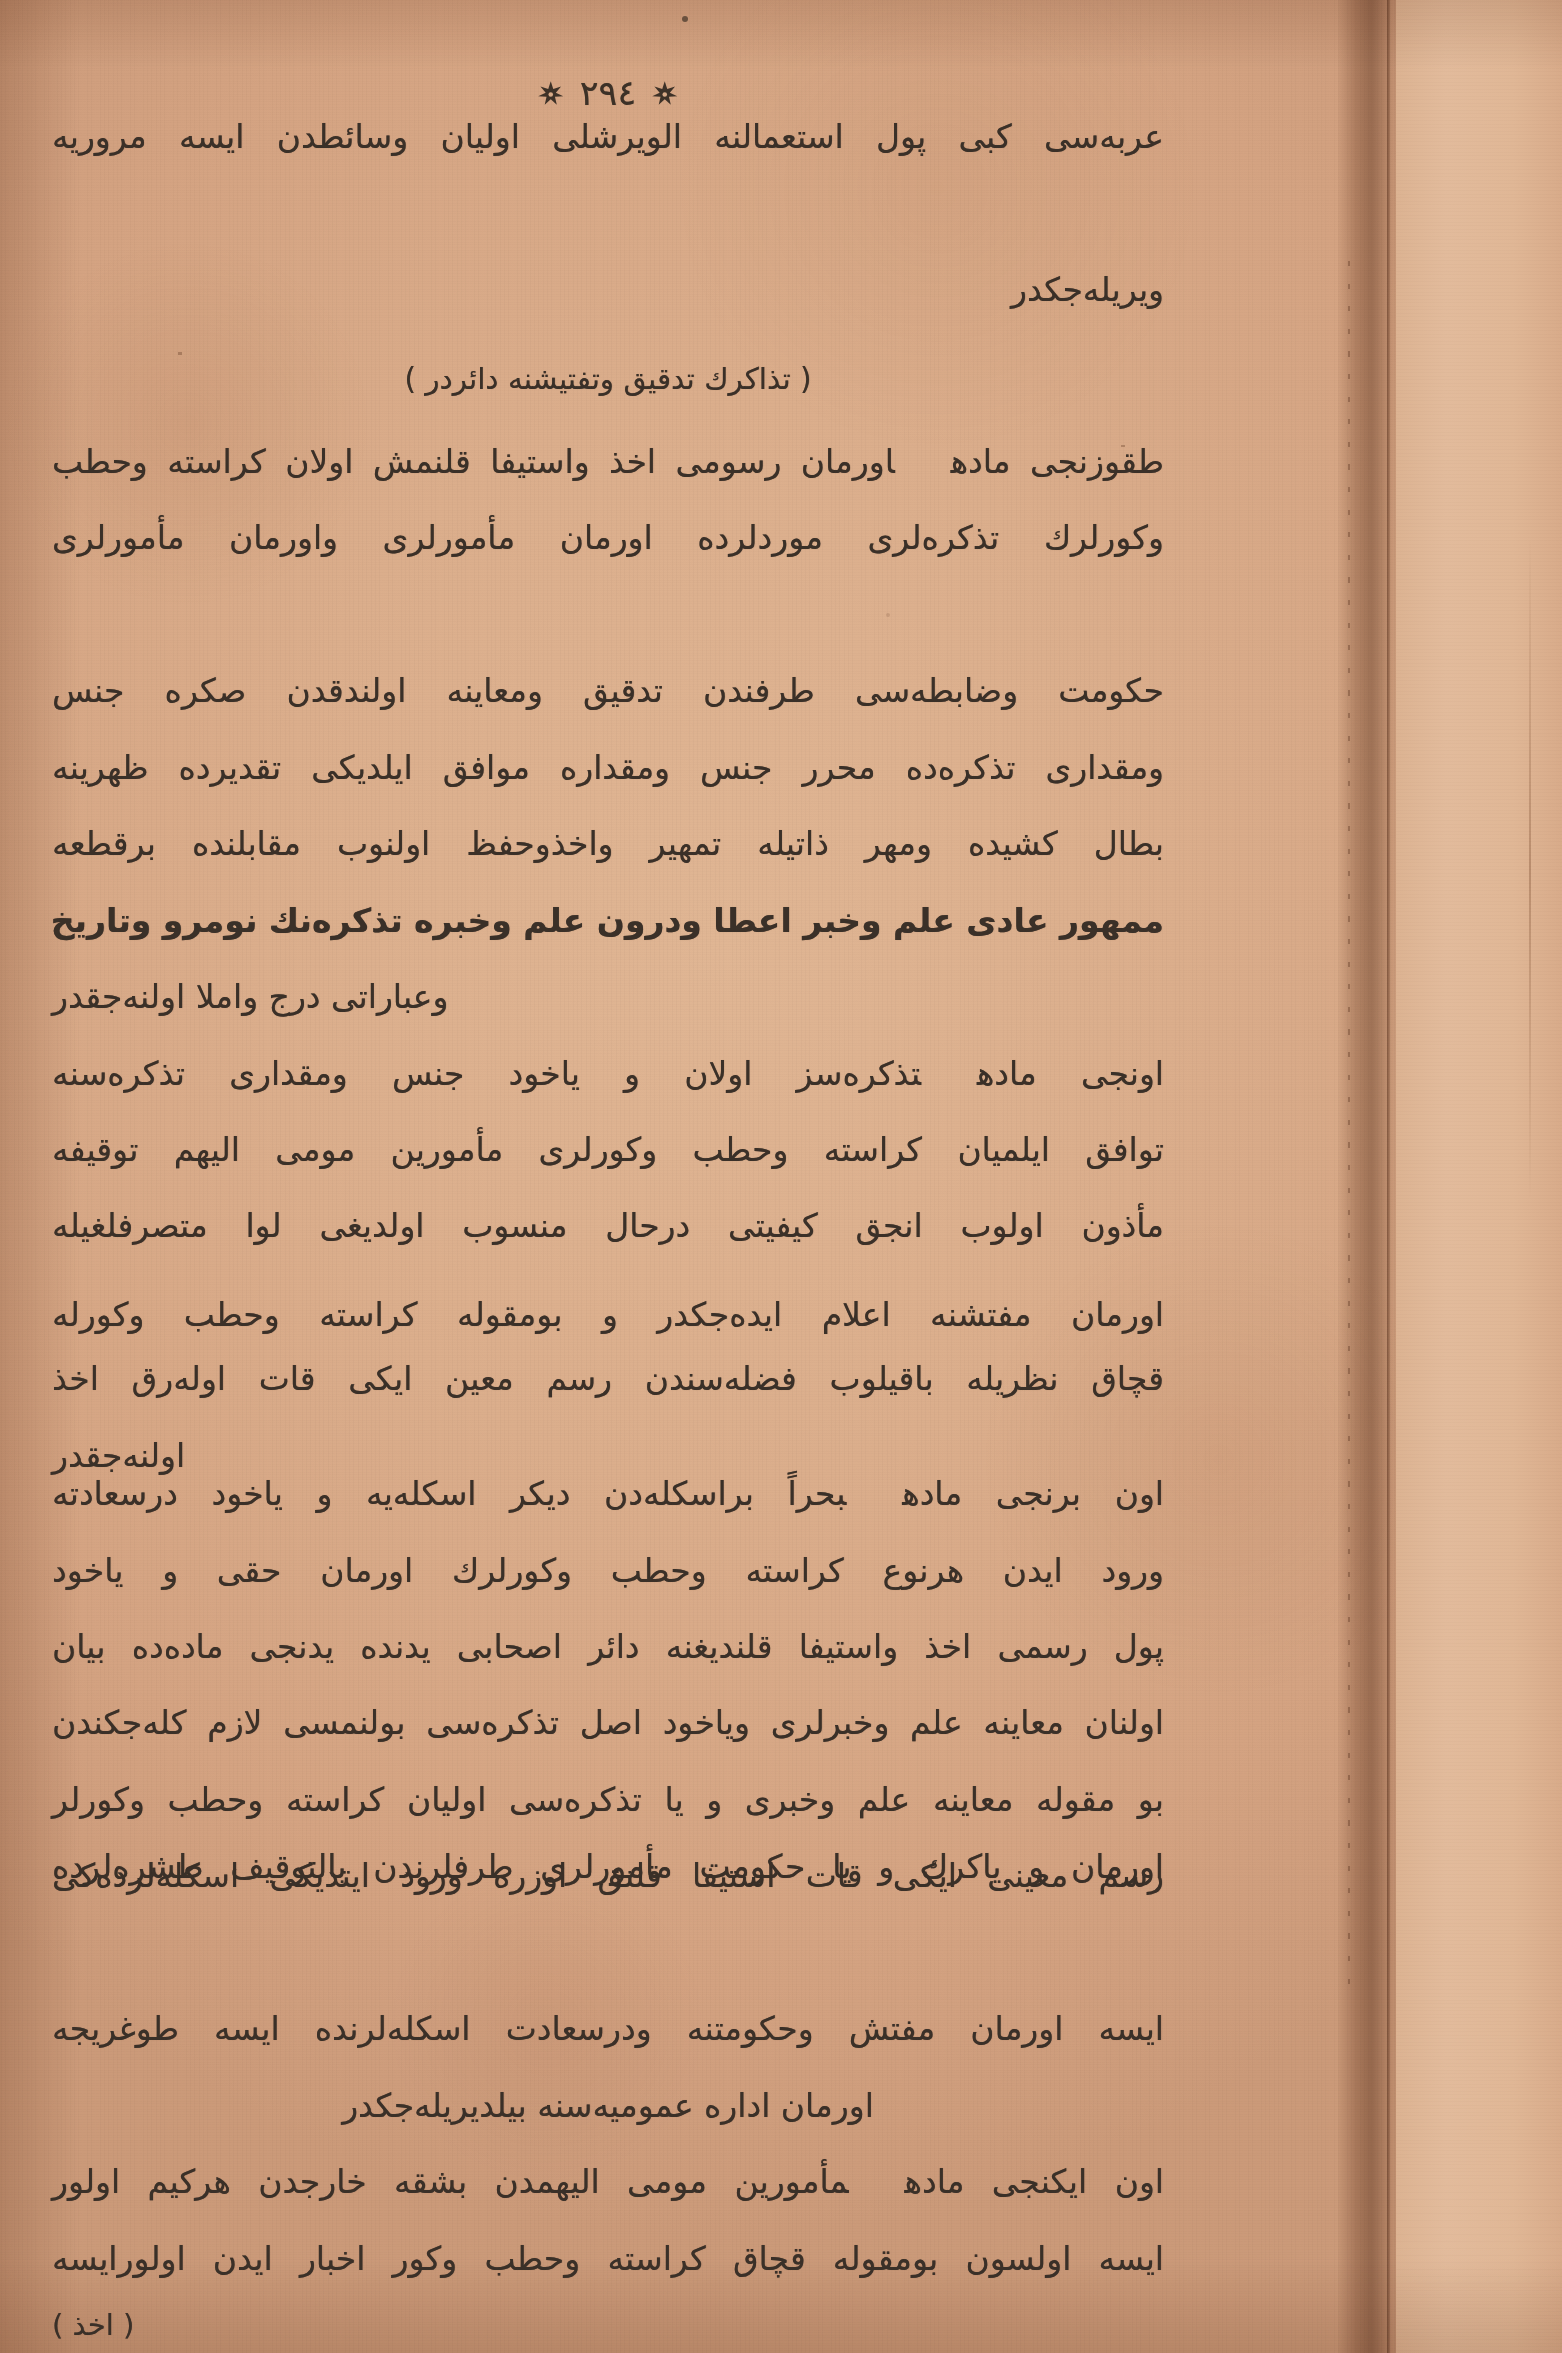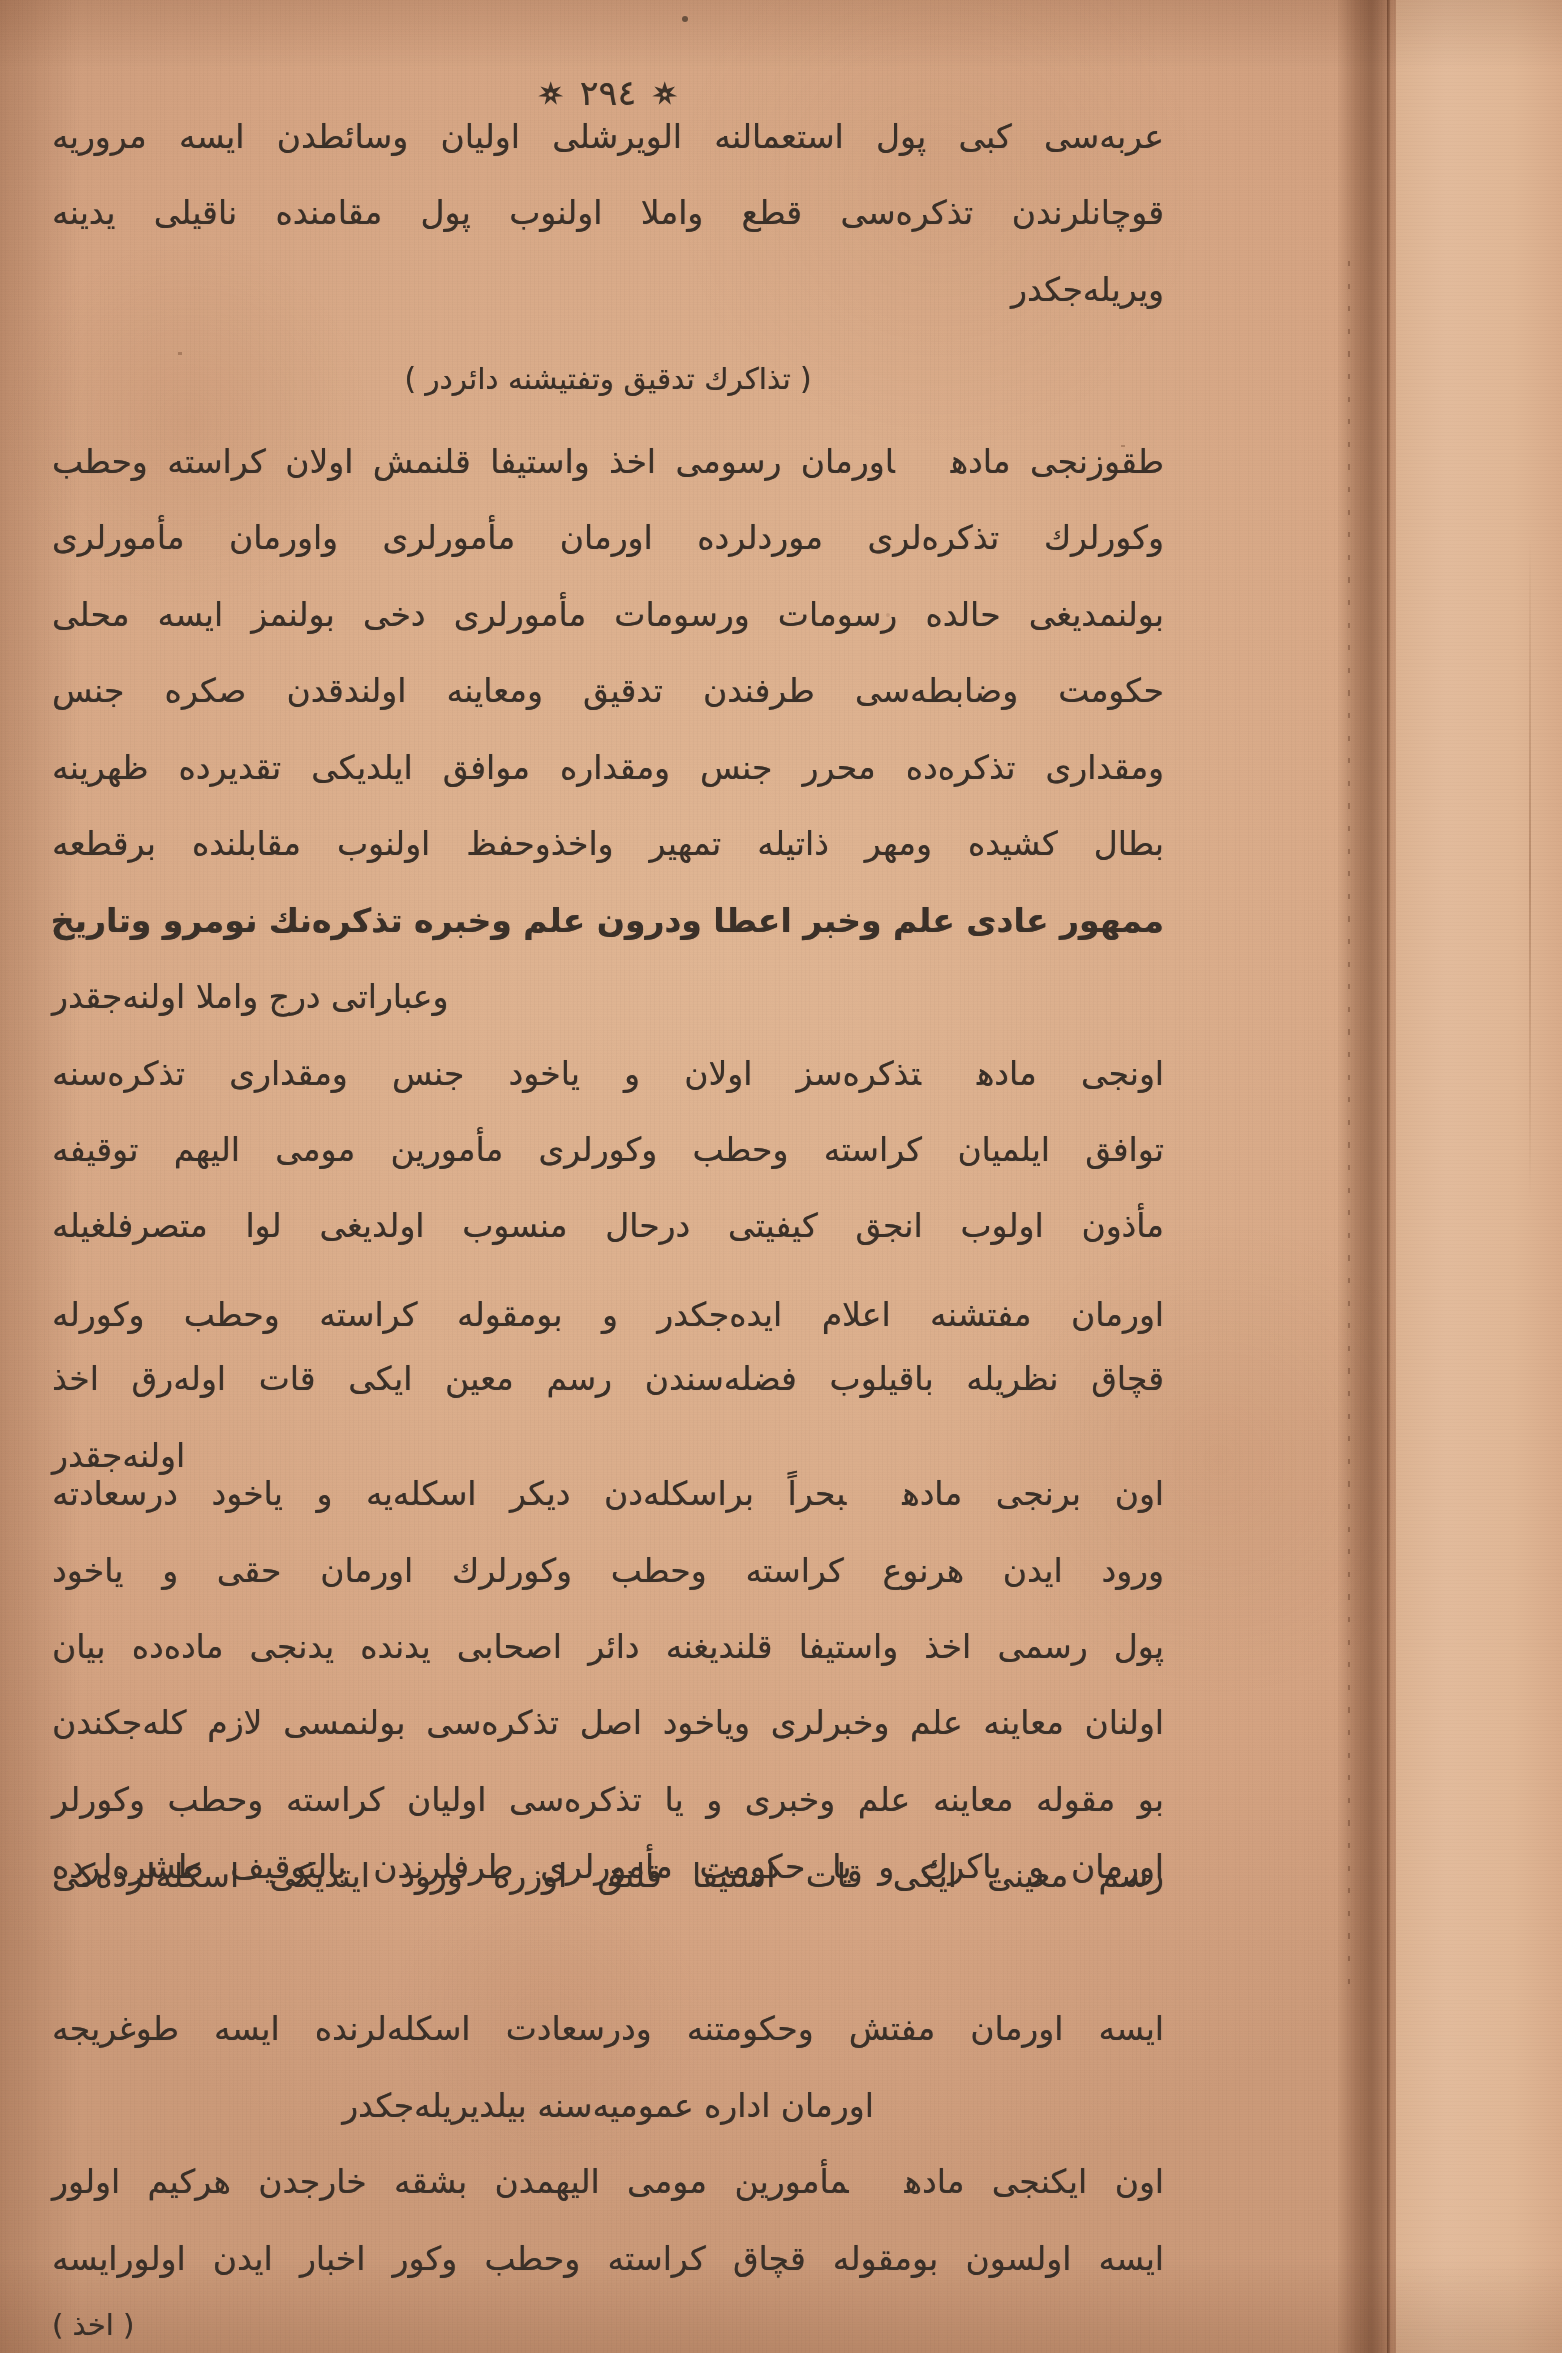--- a/index.html
+++ b/index.html
@@ -178,30 +178,28 @@
         <svg viewBox="0 0 40 40" aria-hidden="true">
           <g fill="#3e3228">
             <path d="M20 3 L23.4 13.6 L34 10.2 L26.9 18.6 L37 23.3 L25.7 24.1 L28.2 35 L20 27.4 L11.8 35 L14.3 24.1 L3 23.3 L13.1 18.6 L6 10.2 L16.6 13.6 Z"></path>
             <circle cx="20" cy="21" r="3.1" fill="#d9ab88"></circle>
           </g>
         </svg>
       </span>
     </div>
 
     <div class="ln ink" style="top:120px;">عربه‌سی کبی پول استعمالنه الویرشلی اولیان وسائطدن ایسه مروریه</div>
-    <div class="ln ink" style="top:196px;">قوچانلرندن تذکره‌سی قطع واملا اولنوب پول مقامنده ناقیلی یدینه</div>
     <div class="ln ink left" style="top:273px;left:0;width:1112px;text-align:right;text-align-last:right;">ویریله‌جکدر</div>
 
     <div class="ln ink center section-head" style="top:365px;">( تذاکرك تدقیق وتفتیشنه دائردر )</div>
 
     <div class="ln ink" style="top:445px;">
       <span class="article-label">طقوزنجی ماده</span><span>اورمان رسومی اخذ واستیفا قلنمش اولان کراسته وحطب</span>
     </div>
     <div class="ln ink" style="top:521px;">وکورلرك تذکره‌لری موردلرده اورمان مأمورلری واورمان مأمورلری</div>
-    <div class="ln ink" style="top:598px;">بولنمدیغی حالده رسومات ورسومات مأمورلری دخی بولنمز ایسه محلی</div>
     <div class="ln ink" style="top:674px;">حکومت وضابطه‌سی طرفندن تدقیق ومعاینه اولندقدن صكره جنس</div>
     <div class="ln ink" style="top:751px;">ومقداری تذکره‌ده محرر جنس ومقداره موافق ایلدیکی تقدیرده ظهرینه</div>
     <div class="ln ink" style="top:827px;">بطال کشیده ومهر ذاتیله تمهیر واخذوحفظ اولنوب مقابلنده برقطعه</div>
     <div class="ln ink" style="top:904px;font-weight:bold;">ممهور عادی علم وخبر اعطا ودرون علم وخبره تذکره‌نك نومرو وتاریخ</div>
     <div class="ln ink" style="top:980px;text-align:left;text-align-last:left;">وعباراتی درج واملا اولنه‌جقدر</div>
 
     <div class="ln ink" style="top:1057px;">
       <span class="article-label">اونجی ماده</span><span>تذکره‌سز اولان و یاخود جنس ومقداری تذکره‌سنه</span>
     </div>
     <div class="ln ink" style="top:1133px;">توافق ایلمیان کراسته وحطب وکورلری مأمورین مومی الیهم توقیفه</div>

